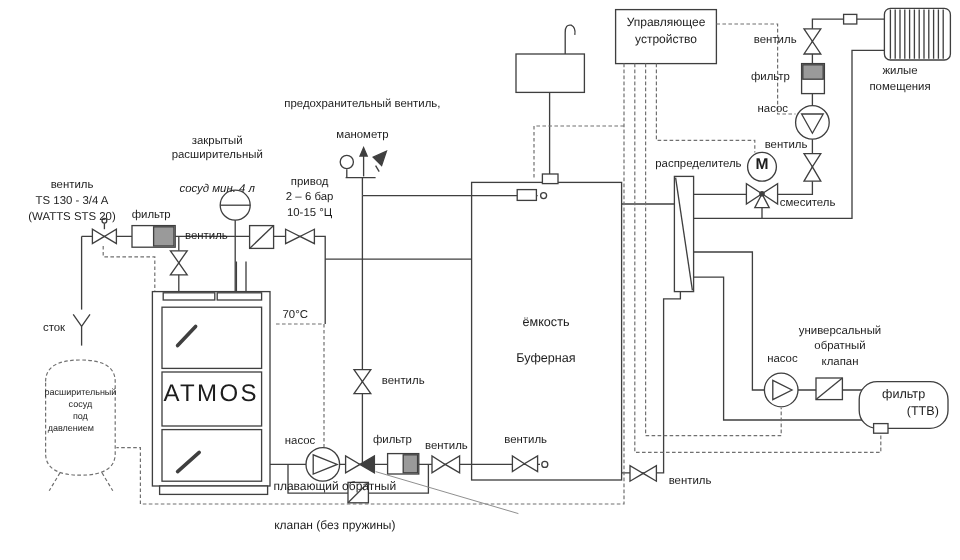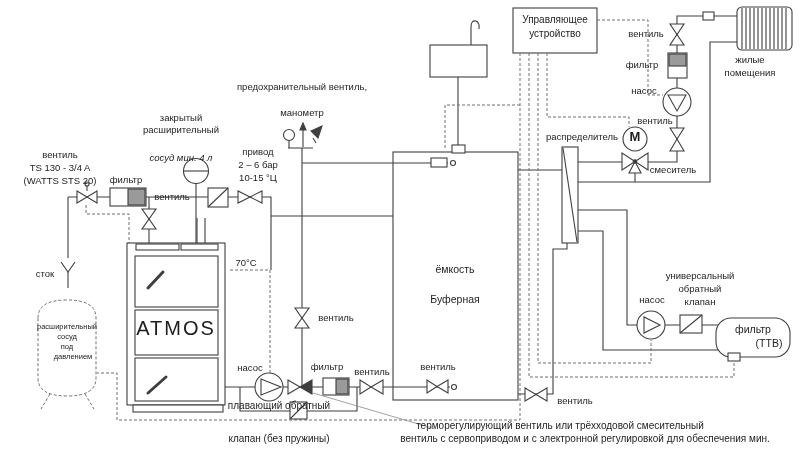--- a/index.html
+++ b/index.html
@@ -240,21 +240,21 @@
 <div class="lbl" style="left:60px;top:162px;">TS 130 - 3/4 A</div>
 <div class="lbl" style="left:60px;top:175px;">(WATTS STS 20)</div>
 
 <div class="lbl" style="left:126px;top:174px;">фильтр</div>
 <div class="lbl" style="left:172px;top:191px;">вентиль</div>
 <div class="lbl" style="left:45px;top:268px;">сток</div>
 
 <div class="lbl s8" style="left:67px;top:322px;">расширительный</div>
 <div class="lbl s8" style="left:67px;top:332px;">сосуд</div>
 <div class="lbl s8" style="left:67px;top:342px;">под</div>
-<div class="lbl s8" style="left:73px;top:352px;">давлением</div>
+<div class="lbl s8" style="left:59px;top:352px;">давлением</div>
 
 <div class="lbl atmos" style="left:176px;top:323px;">ATMOS</div>
 <div class="lbl" style="left:246px;top:257px;">70°C</div>
 
 <div class="lbl" style="left:250px;top:362px;">насос</div>
 <div class="lbl" style="left:336px;top:312px;">вентиль</div>
 <div class="lbl" style="left:327px;top:361px;">фильтр</div>
 <div class="lbl" style="left:372px;top:366px;">вентиль</div>
 <div class="lbl" style="left:438px;top:361px;">вентиль</div>
 
@@ -279,16 +279,14 @@
 <div class="lbl" style="left:700px;top:270px;text-align:center;">универсальный</div>
 <div class="lbl" style="left:700px;top:283px;">обратный</div>
 <div class="lbl" style="left:700px;top:296px;">клапан</div>
 
 <div class="lbl s11" style="left:753px;top:323px;">фильтр</div>
 <div class="lbl s11" style="left:753px;top:337px;margin-left:16px;">(ТТВ)</div>
 
 <div class="lbl s10" style="left:279px;top:400px;text-align:right;">плавающий обратный</div>
 <div class="lbl s10" style="left:279px;top:433px;">клапан (без пружины)</div>
 
-<div class="lbl s10" style="left:560px;top:420px;">терморегулирующий вентиль или трёхходовой смесительный</div>
-<div class="lbl s10" style="left:585px;top:433px;">вентиль с сервоприводом и с электронной регулировкой для обеспечения мин.</div>
 
 </div>
 
 </body></html>

